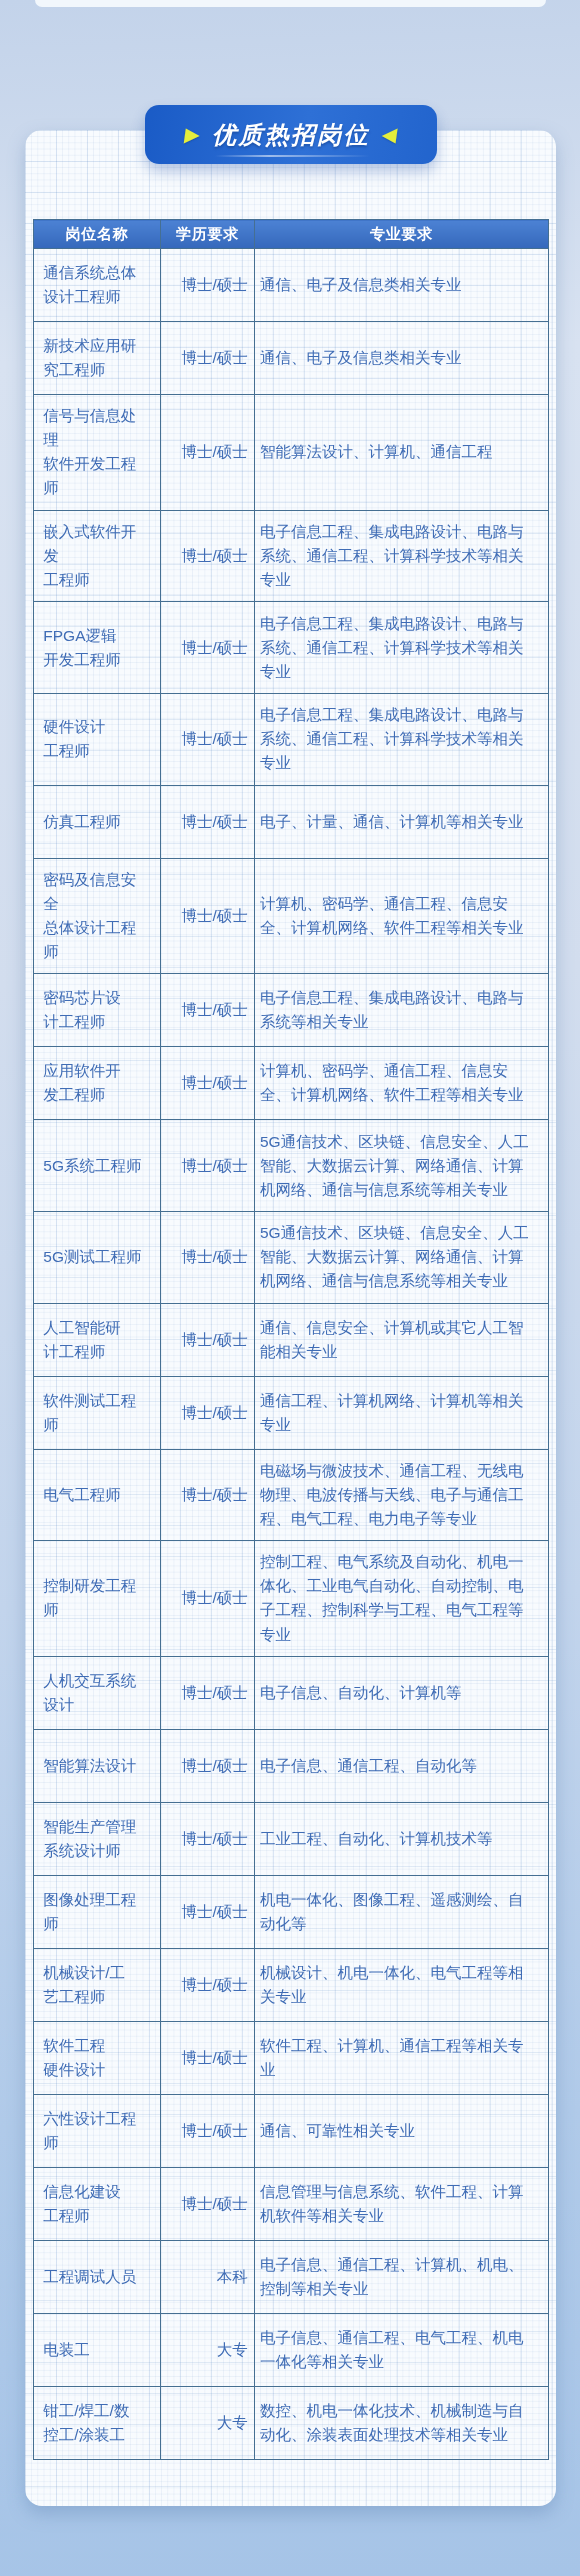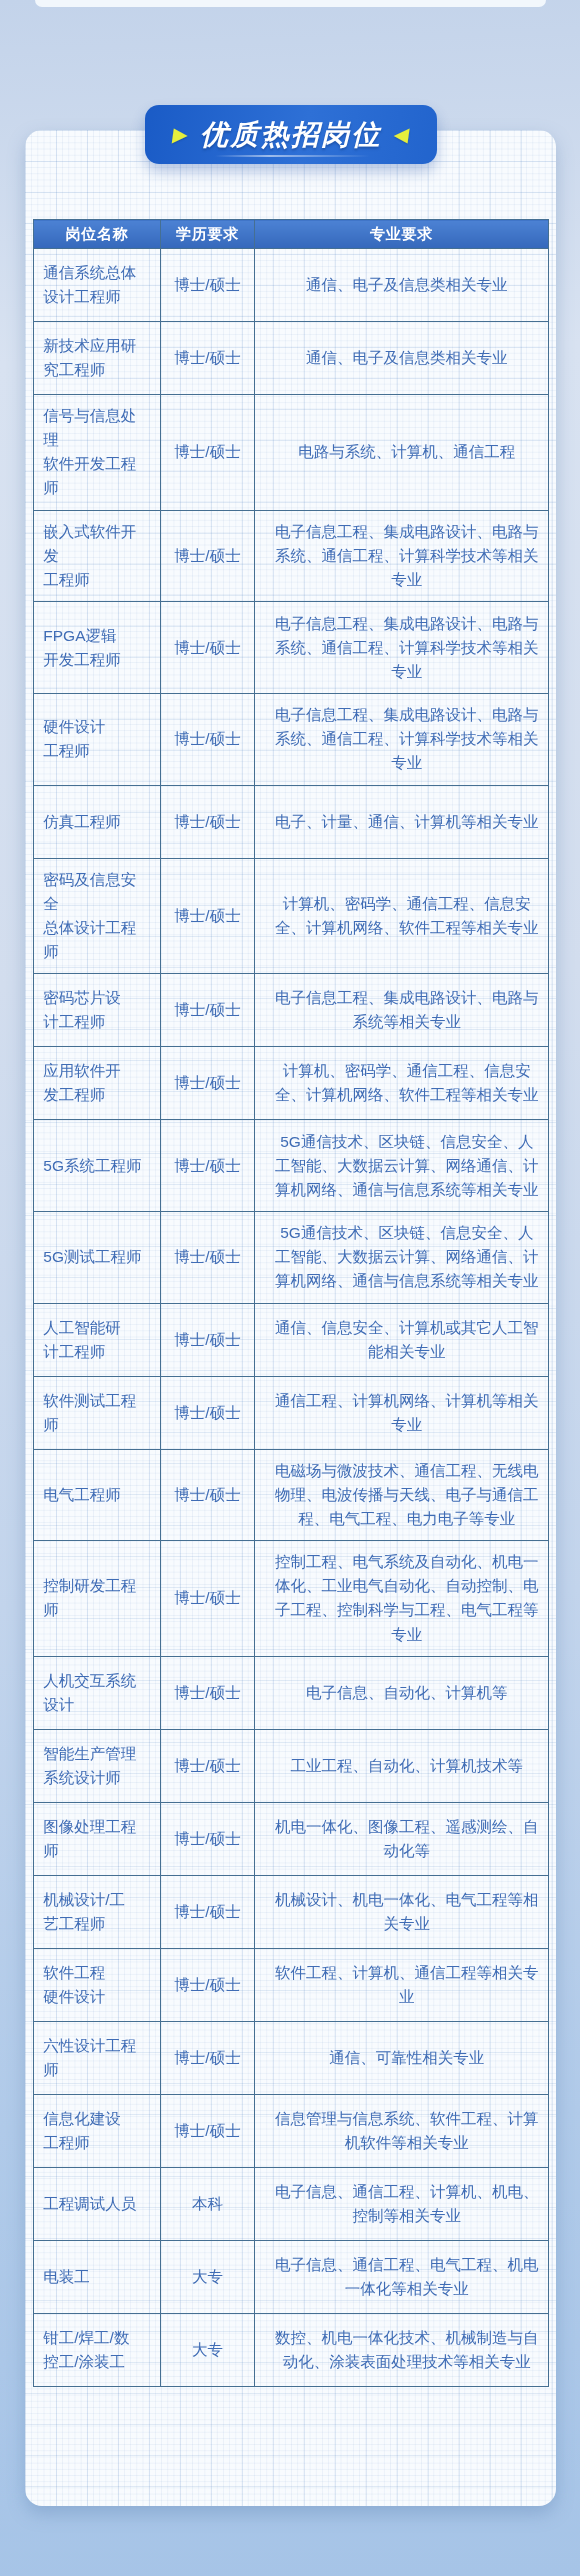--- a/index.html
+++ b/index.html
@@ -26,21 +26,21 @@
     box-shadow:0 7.7px 17px rgba(90,125,175,.35);
   }
   
   .badge{
     position:absolute;left:145px;top:105px;width:292px;height:59px;
     background:linear-gradient(100deg,#1a5bc6 0%,#2e70d6 55%,#2264cd 100%);
     border-radius:14px;display:flex;align-items:center;justify-content:center;
     gap:12.4px;box-shadow:0 7.7px 14px rgba(25,75,165,.30);
   }
   .badge-title{
-    color:#ffffff;font-size:28px;font-weight:bold;font-style:italic;
+    color:#ffffff;font-size:24px;font-weight:bold;font-style:italic;
     letter-spacing:2.3px;text-shadow:0 1.5px 2.3px rgba(10,40,100,.35);white-space:nowrap;
   }
   .arrow{
     font-size:19.4px;font-style:normal;color:#e4ee3c;line-height:1;
     transform:skewX(-8deg);text-shadow:0 0.8px 1.5px rgba(10,40,100,.3);
   }
   .badge-swoosh{
     position:absolute;bottom:7px;left:70px;width:155px;height:2.3px;border-radius:2.3px;
     background:linear-gradient(90deg,rgba(255,255,255,0) 0%,rgba(255,255,255,.55) 35%,rgba(255,255,255,0) 100%);
   }
@@ -54,22 +54,22 @@
     background:linear-gradient(180deg,#4c82d4 0%,#3568bb 100%);
     color:#ffffff;font-size:15px;font-weight:bold;letter-spacing:0.8px;
     border:1.5px solid #456f92;
   }
   .jobs td{
     border:1.5px solid #456f92;box-sizing:border-box;height:73px;
     color:#3f6cb5;font-size:15.5px;line-height:1.55;padding:9.3px 6.2px;
     background:transparent;
   }
   .jobs td.job{text-align:left;white-space:pre-line;padding:9.3px 9.3px;}
-  .jobs td.deg{text-align:center;margin-top:12px;}
-  .jobs td.maj{text-align:center;padding-left:20px;padding-right:9.3px;}
+  .jobs td.deg{text-align:right;margin-top:12px;}
+  .jobs td.maj{text-align:left;padding-left:5px;padding-right:9.3px;}
 </style>
 </head>
 <body>
 
 <div class="top-remnant"></div>
 
 <div class="panel"></div>
 
 <div class="badge">
   <span class="arrow">▶</span>
@@ -104,21 +104,21 @@
     <td class="job">新技术应用研
 究工程师</td>
     <td class="deg">博士/硕士</td>
     <td class="maj">通信、电子及信息类相关专业</td>
   </tr>
 
   <tr>
     <td class="job">信号与信息处理
 软件开发工程师</td>
     <td class="deg">博士/硕士</td>
-    <td class="maj">电路与系统、计算机、通信工程</td>
+    <td class="maj">智能算法设计、计算机、通信工程</td>
   </tr>
 
   <tr>
     <td class="job">嵌入式软件开发
 工程师</td>
     <td class="deg">博士/硕士</td>
     <td class="maj">电子信息工程、集成电路设计、电路与系统、通信工程、计算科学技术等相关专业</td>
   </tr>
 
   <tr>
@@ -199,20 +199,25 @@
     <td class="maj">控制工程、电气系统及自动化、机电一体化、工业电气自动化、自动控制、电子工程、控制科学与工程、电气工程等专业</td>
   </tr>
 
   <tr>
     <td class="job">人机交互系统
 设计</td>
     <td class="deg">博士/硕士</td>
     <td class="maj">电子信息、自动化、计算机等</td>
   </tr>
 
+  <tr>
+    <td class="job">智能算法设计</td>
+    <td class="deg">博士/硕士</td>
+    <td class="maj">电子信息、通信工程、自动化等</td>
+  </tr>
 
   <tr>
     <td class="job">智能生产管理
 系统设计师</td>
     <td class="deg">博士/硕士</td>
     <td class="maj">工业工程、自动化、计算机技术等</td>
   </tr>
 
   <tr>
     <td class="job">图像处理工程师</td>

